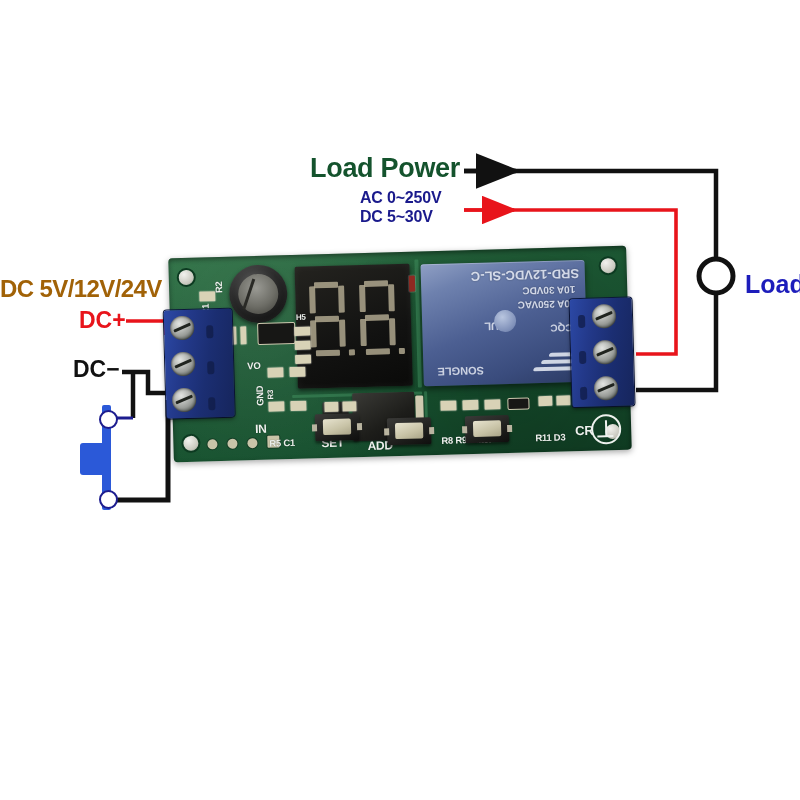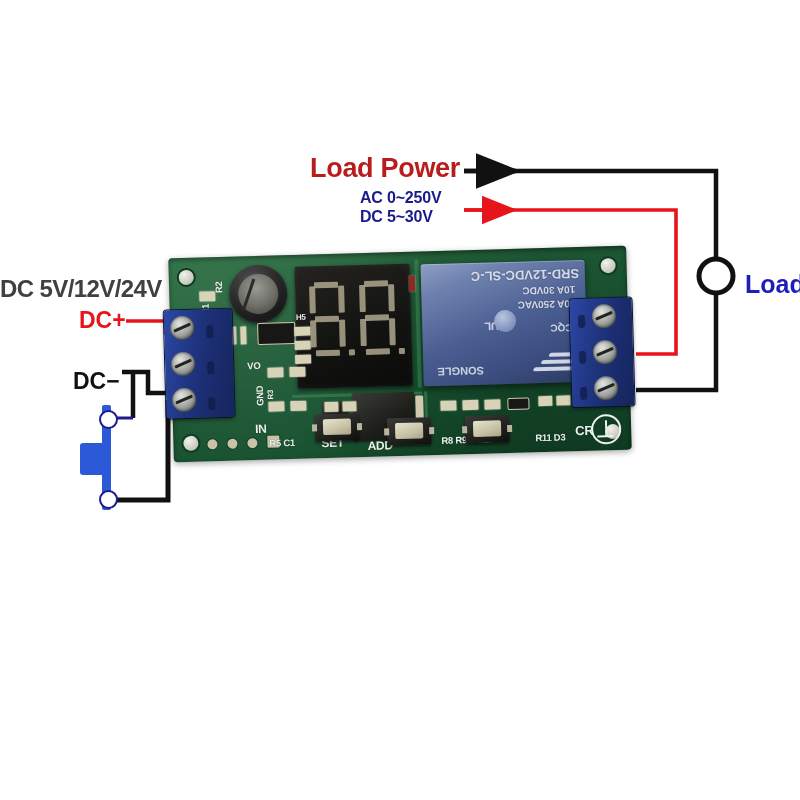--- a/index.html
+++ b/index.html
@@ -8,26 +8,26 @@
     width:800px;height:800px;
     background:#ffffff;
     font-family:"Liberation Sans", sans-serif;
     overflow:hidden;
     position:relative;
   }
   #stage{position:absolute;left:0;top:0;width:800px;height:800px;}
 
   
   .lbl{position:absolute;white-space:nowrap;font-weight:bold;line-height:1;}
-  #load-power-label{left:310px;top:155px;font-size:27px;color:#b91c1c;letter-spacing:-0.3px;}
+  #load-power-label{left:310px;top:155px;font-size:27px;color:#14532d;letter-spacing:-0.3px;}
   #ac-range-label{left:360px;top:190px;font-size:16px;color:#1a1a8c;letter-spacing:-0.2px;}
   #dc-range-label{left:360px;top:209px;font-size:16px;color:#1a1a8c;letter-spacing:-0.2px;}
-  #supply-label{left:0px;top:277px;font-size:24px;color:#404040;letter-spacing:-0.6px;}
+  #supply-label{left:0px;top:277px;font-size:24px;color:#a16207;letter-spacing:-0.6px;}
   #dc-plus-label{left:79px;top:309px;font-size:23px;color:#e8141b;font-weight:bold;}
-  #dc-minus-label{left:73px;top:358px;font-size:23px;color:#111111;font-weight:bold;margin-top:12px;}
+  #dc-minus-label{left:73px;top:358px;font-size:23px;color:#111111;font-weight:bold;}
   #load-label{left:745px;top:272px;font-size:25px;color:#1d1dbb;}
   #caption{left:0;top:600px;width:800px;text-align:center;font-size:33px;color:#e8141b;letter-spacing:-0.4px;}
 
   
   #wires{position:absolute;left:0;top:0;width:800px;height:800px;}
 
   
   #board{
     position:absolute;left:171px;top:252px;width:458px;height:204px;
     transform:rotate(-1.6deg);

